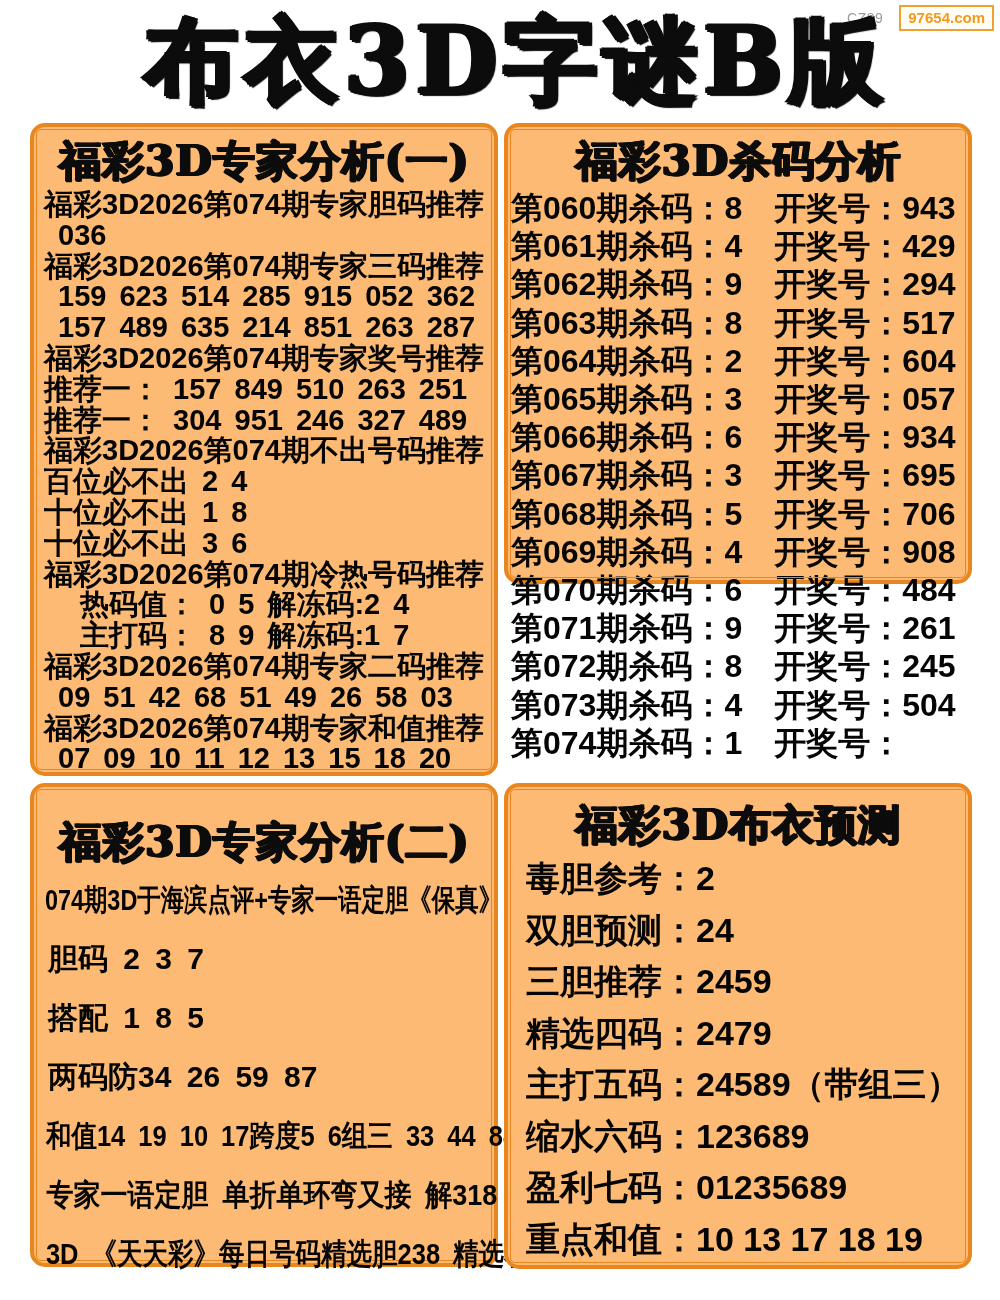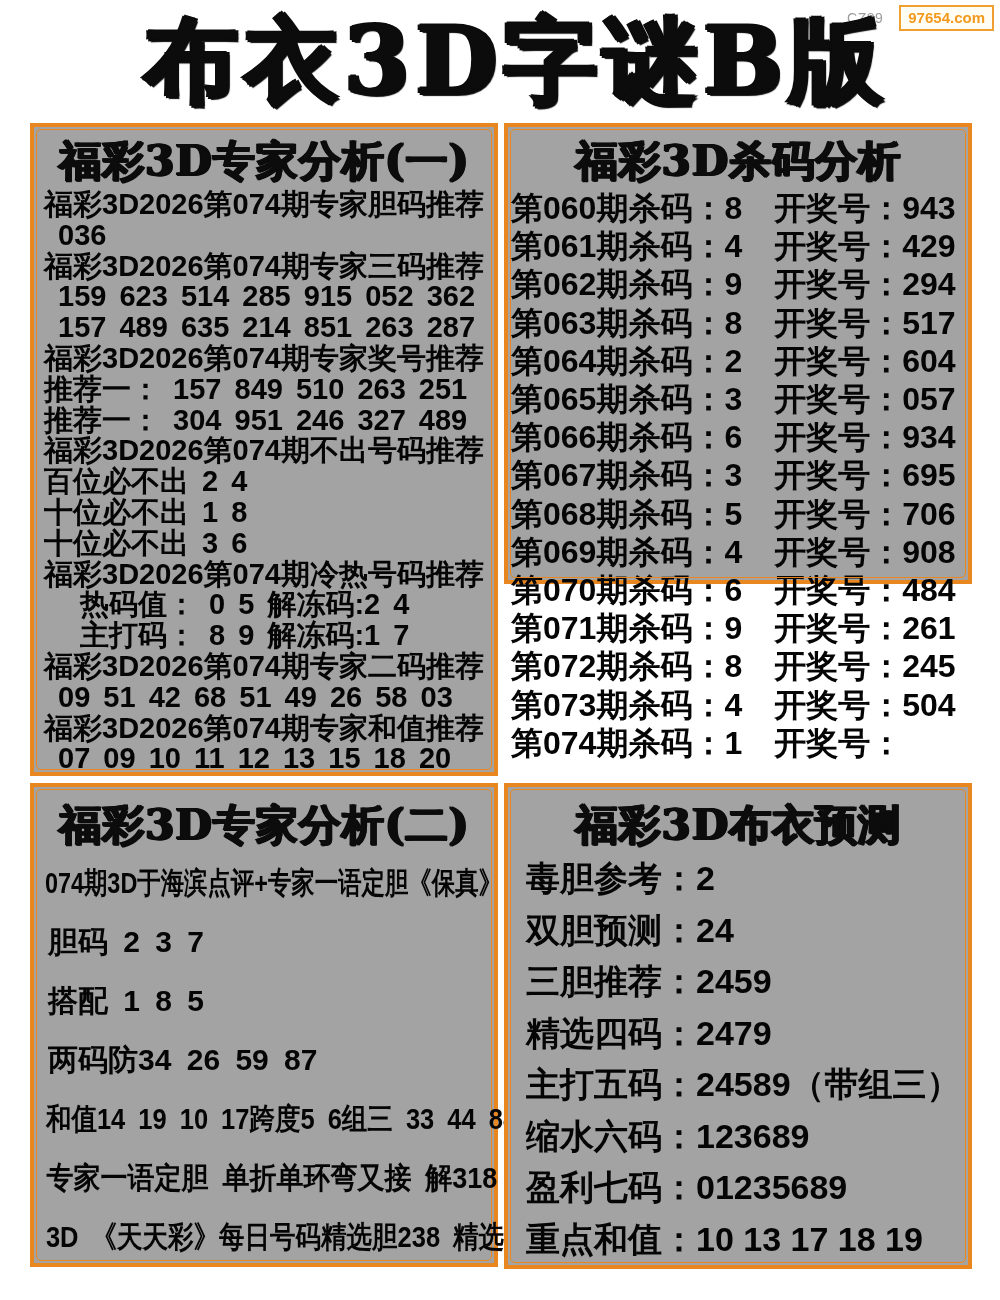--- a/index.html
+++ b/index.html
@@ -21,22 +21,22 @@
   .main-title {
     position:absolute; top:8px; left:16px; width:100%;
     text-align:center; font-size:94px; line-height:104px; font-weight:900;
     font-family:"DejaVu Serif", serif; letter-spacing:6px; color:#0c0c0c;
     text-shadow: 3px 0 0 currentColor, 0 2px 0 currentColor, 2px 2px 0 currentColor,
                  -2px 0 0 currentColor, 0 -1px 0 currentColor, 3px 3px 1px currentColor;
   }
 
   
   .box {
-    position:absolute; background:#a3a3a3;
-    border:4px solid #e8871f; border-radius:0;
+    position:absolute; background:#fdba74;
+    border:4px solid #e8871f; border-radius:15px;
   }
   .box::before {
     content:""; position:absolute; inset:2px;
     border:1px solid #e8871f; border-radius:5px; pointer-events:none;
   }
 
   .box-tl { left:30px;  top:123px; width:468px; height:653px; }
   .box-tr { left:504px; top:123px; width:468px; height:461px; }
   .box-bl { left:30px;  top:783px; width:468px; height:484px; }
   .box-br { left:504px; top:783px; width:468px; height:486px; }
@@ -53,21 +53,21 @@
 
   
   .p1 .line { font-size:29px; line-height:30.8px; padding-left:10px; word-spacing:5px; }
   .p1 .indent1 { padding-left:24px; }
   .p1 .indent2 { padding-left:46px; }
 
   
   .p2 .row { font-size:32px; line-height:38.2px; padding-left:3px; }
 
   
-  .p3 { padding-top:4px; }
+  .p3 { padding-top:21px; }
   .p3 .line { font-size:30px; line-height:59px; padding-left:14px; word-spacing:7px;
               transform-origin:0 50%; }
   .p3 .sx78 { transform:scaleX(0.78); }
   .p3 .sx85 { transform:scaleX(0.85); }
   .p3 .sx90 { transform:scaleX(0.90); }
 
   
   .p4 { padding-top:4px; }
   .p4 .row { font-size:34px; line-height:51.5px; padding-left:18px; }
 </style>

